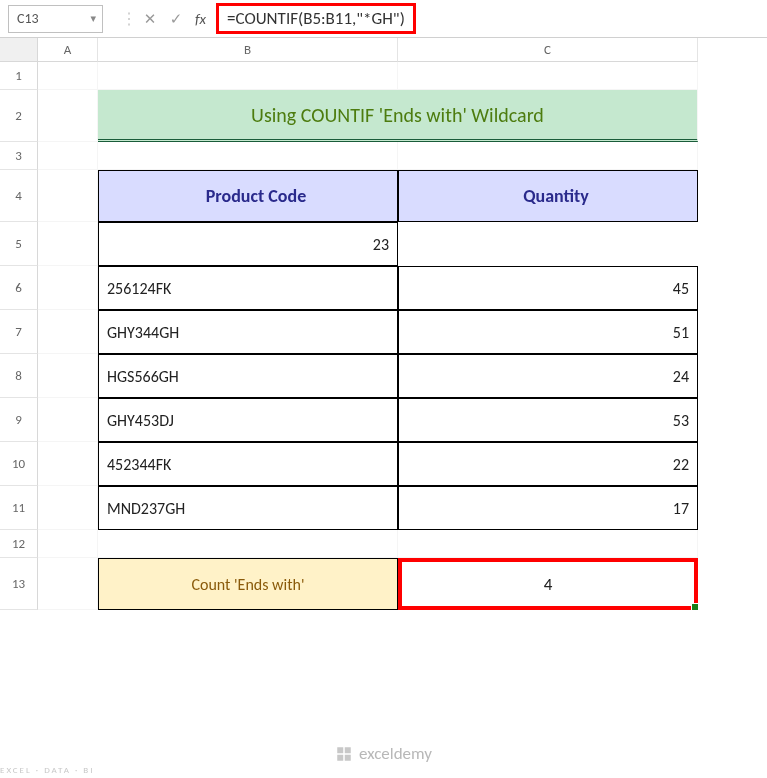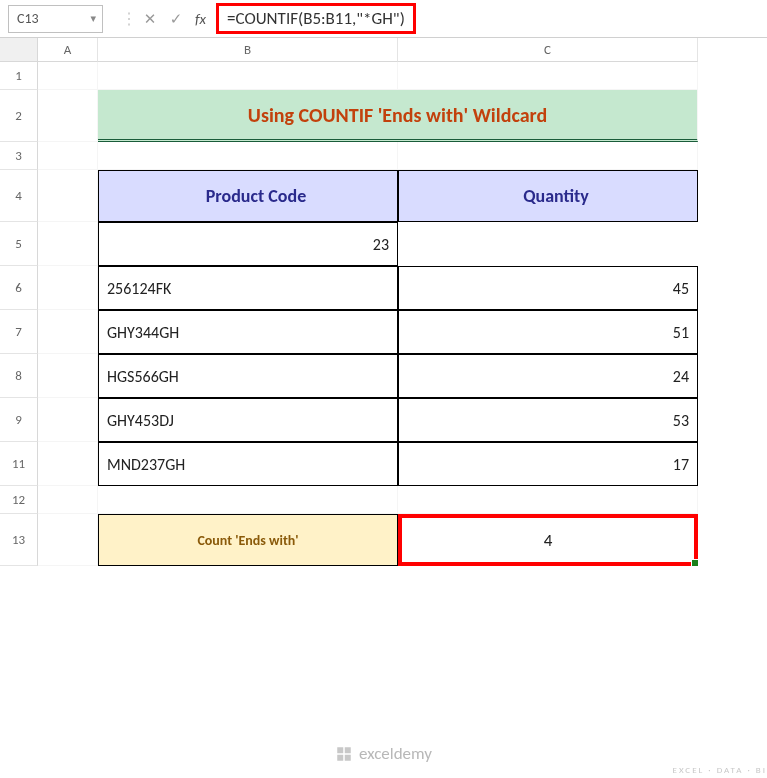--- a/index.html
+++ b/index.html
@@ -111,22 +111,22 @@
     display: flex;
     align-items: center;
     padding: 0 8px;
     font-size: 16px;
   }
   .r-small { height: 28px; }
   .r-tall { height: 52px; }
   .r-med { height: 44px; }
   .title-cell {
     background: #c5e8cf;
-    color: #c2410c;
-    font-weight: bold;
+    color: #4d7c0f;
+    font-weight: normal;
     font-size: 20px;
     justify-content: center;
     border-bottom: 3px double #1a5c3a;
     width: 600px;
   }
   .header-cell {
     background: #d9dcff;
     color: #2a2a8c;
     font-weight: bold;
     font-size: 18px;
@@ -137,22 +137,22 @@
   .data-cell {
     border: 1px solid #000;
     font-size: 16px;
     color: #222;
   }
   .data-left { justify-content: flex-start; }
   .data-right { justify-content: flex-end; }
   .count-label {
     background: #fff2c8;
     color: #8a5a0a;
-    font-weight: bold;
-    font-size: 14px;
+    font-weight: normal;
+    font-size: 16px;
     justify-content: center;
     border: 1px solid #000;
   }
   .count-value {
     border: 4px solid #ff0000;
     justify-content: center;
     font-size: 17px;
     color: #222;
     position: relative;
   }
@@ -180,21 +180,21 @@
   }
   .wm-icon {
     width: 18px;
     height: 18px;
     display: inline-block;
   }
   .wm-sub {
     font-size: 9px;
     letter-spacing: 2px;
     color: #c8c8c8;
-    text-align: right;
+    text-align: left;
     position: absolute;
     bottom: 3px;
     left: 0;
     width: 100%;
   }
   .dropdown-arrow {
     margin-left: auto;
     margin-right: 6px;
     color: #888;
     font-size: 11px;
@@ -275,20 +275,26 @@
     <div class="rowh">8</div>
     <div class="cell colA"></div>
     <div class="cell colB data-cell data-left">HGS566GH</div>
     <div class="cell colC data-cell data-right">24</div>
   </div>
   <div class="row r-med">
     <div class="rowh">9</div>
     <div class="cell colA"></div>
     <div class="cell colB data-cell data-left">GHY453DJ</div>
     <div class="cell colC data-cell data-right">53</div>
+  </div>
+  <div class="row r-med">
+    <div class="rowh">10</div>
+    <div class="cell colA"></div>
+    <div class="cell colB data-cell data-left">452344FK</div>
+    <div class="cell colC data-cell data-right">22</div>
   </div>
   <div class="row r-med">
     <div class="rowh">11</div>
     <div class="cell colA"></div>
     <div class="cell colB data-cell data-left">MND237GH</div>
     <div class="cell colC data-cell data-right">17</div>
   </div>
 
   <div class="row r-small">
     <div class="rowh">12</div>

